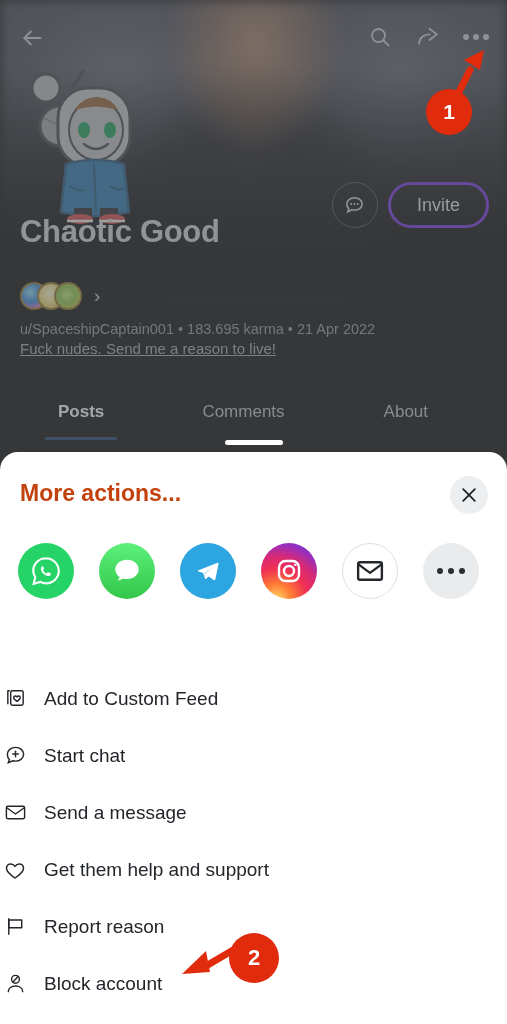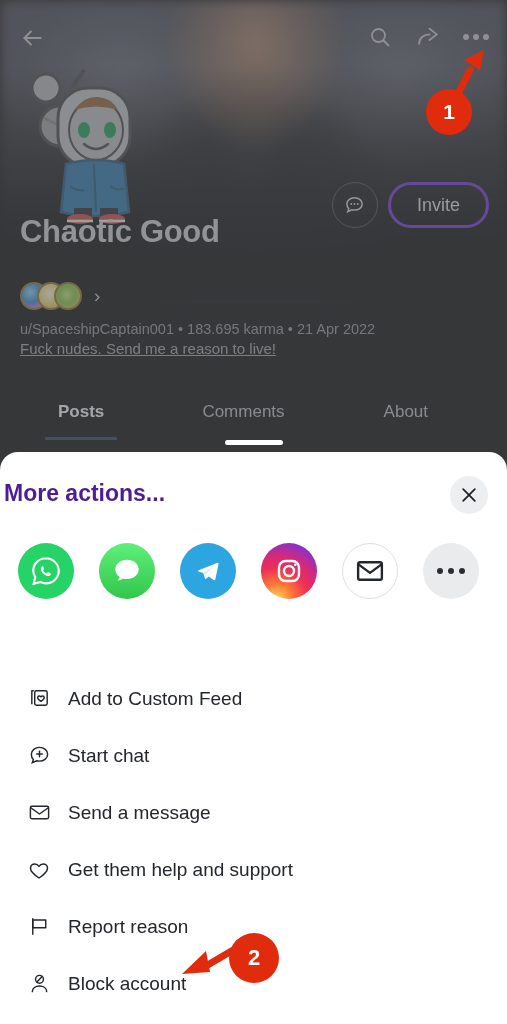--- a/index.html
+++ b/index.html
@@ -80,41 +80,41 @@
   .scrim { position:absolute; inset:0; background:rgba(98,100,104,0.55); }
 
   
   .drag-handle { position:absolute; left:50%; transform:translateX(-50%); top:440px; width:58px; height:5px; border-radius:3px; background:#ffffff; }
 
   
   .sheet {
     position:absolute; left:0; top:452px; width:507px; height:572px;
     background:#ffffff; border-radius:18px 18px 0 0; overflow:hidden;
   }
-  .sheet-title { position:absolute; left:4px; top:28px; font-size:23px; font-weight:bold; color:#4c1d95; }
+  .sheet-title { position:absolute; left:20px; top:28px; font-size:23px; font-weight:bold; color:#c2410c; }
   .close-btn {
     position:absolute; right:19px; top:24px; width:38px; height:38px; border-radius:50%;
     background:#eceef0; display:flex; align-items:center; justify-content:center;
   }
 
   
   .share-row { position:absolute; left:18px; top:91px; display:flex; gap:25px; }
   .share-item { width:56px; height:56px; border-radius:50%; display:flex; align-items:center; justify-content:center; }
   .s-whatsapp  { background:#25d366; }
   .s-imessage  { background:linear-gradient(180deg,#5df07b 0%,#32c64a 100%); }
   .s-telegram  { background:#2ca5e0; }
   .s-instagram { background:radial-gradient(circle at 28% 100%, #ffd766 0%, #ff7a34 22%, #ef2f55 45%, #d62976 62%, #962fbf 80%, #6a39d6 100%); }
   .s-email     { background:#ffffff; border:1px solid #dcdfe2; }
   .s-more      { background:#e9ebed; }
   .s-more .md { display:flex; gap:5px; }
   .s-more .md i { width:6px; height:6px; border-radius:50%; background:#2a2d31; display:block; }
 
   
   .menu { position:absolute; left:0; top:218px; width:507px; }
-  .menu-item { position:relative; height:57px; display:flex; align-items:center; padding-left:26px; }
+  .menu-item { position:relative; height:57px; display:flex; align-items:center; padding-left:2px; }
   .menu-icon { width:26px; height:26px; display:flex; align-items:center; justify-content:center; margin-right:16px; flex:0 0 26px; }
   .menu-label { font-size:19px; color:#23262a; }
 
   
   .annot-badge {
     position:absolute; border-radius:50%;
     background:#e02b0c; color:#fff; font-weight:bold;
     display:flex; align-items:center; justify-content:center;
   }
   #badge-1 { left:426px; top:89px; width:46px; height:46px; font-size:21px; }

